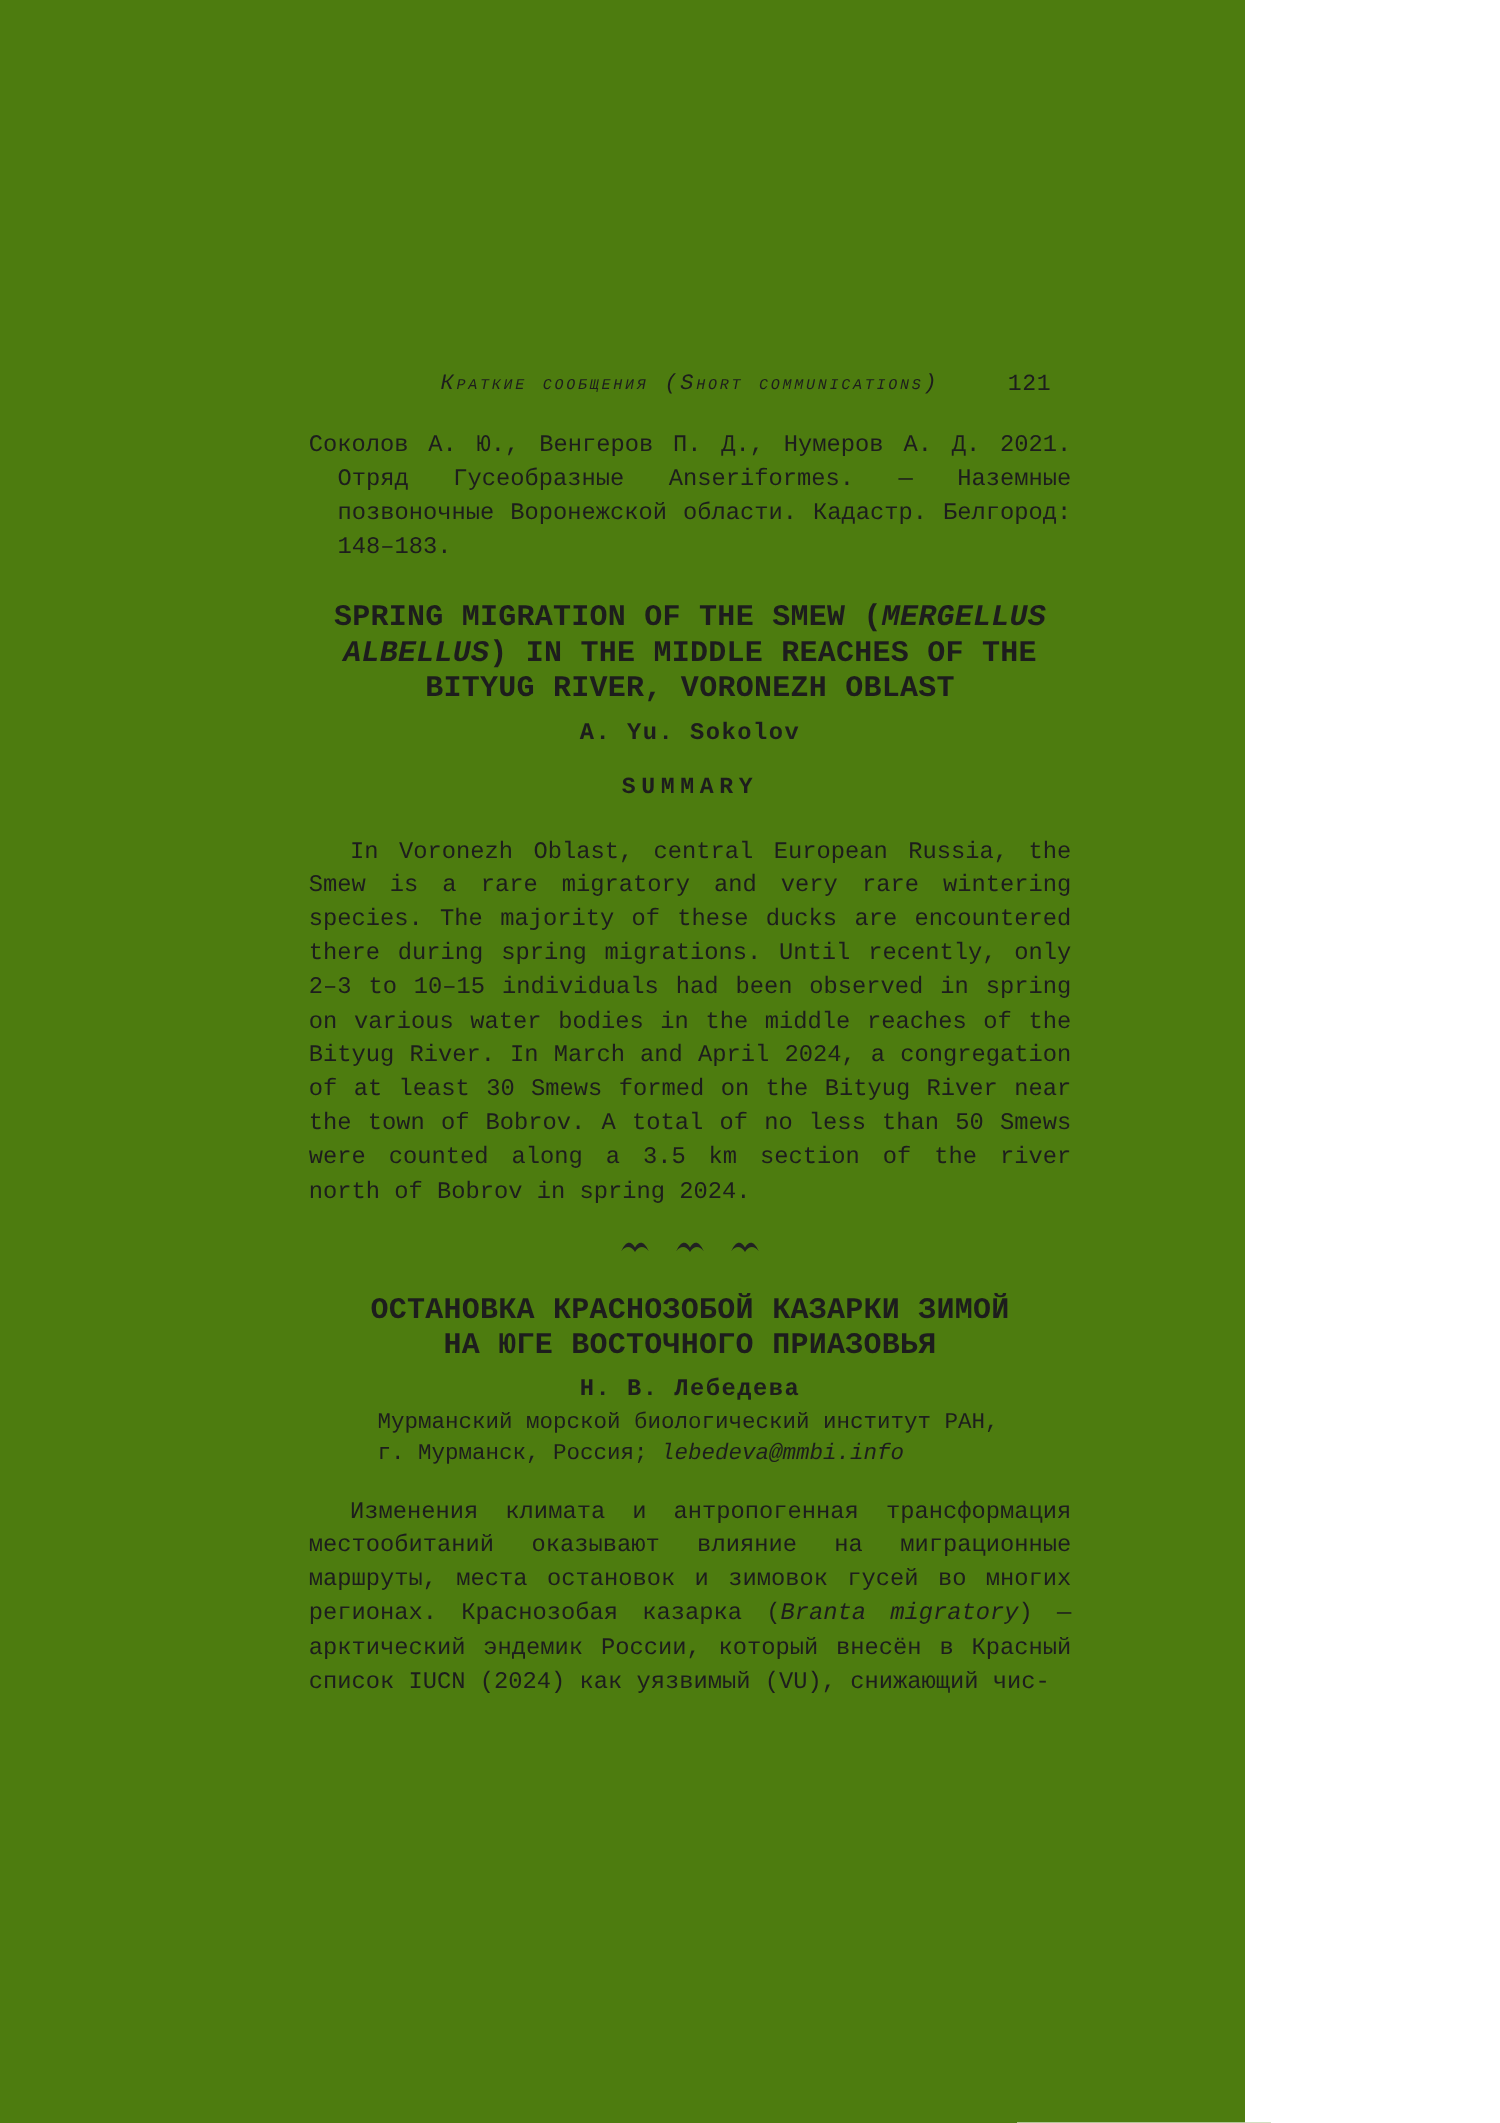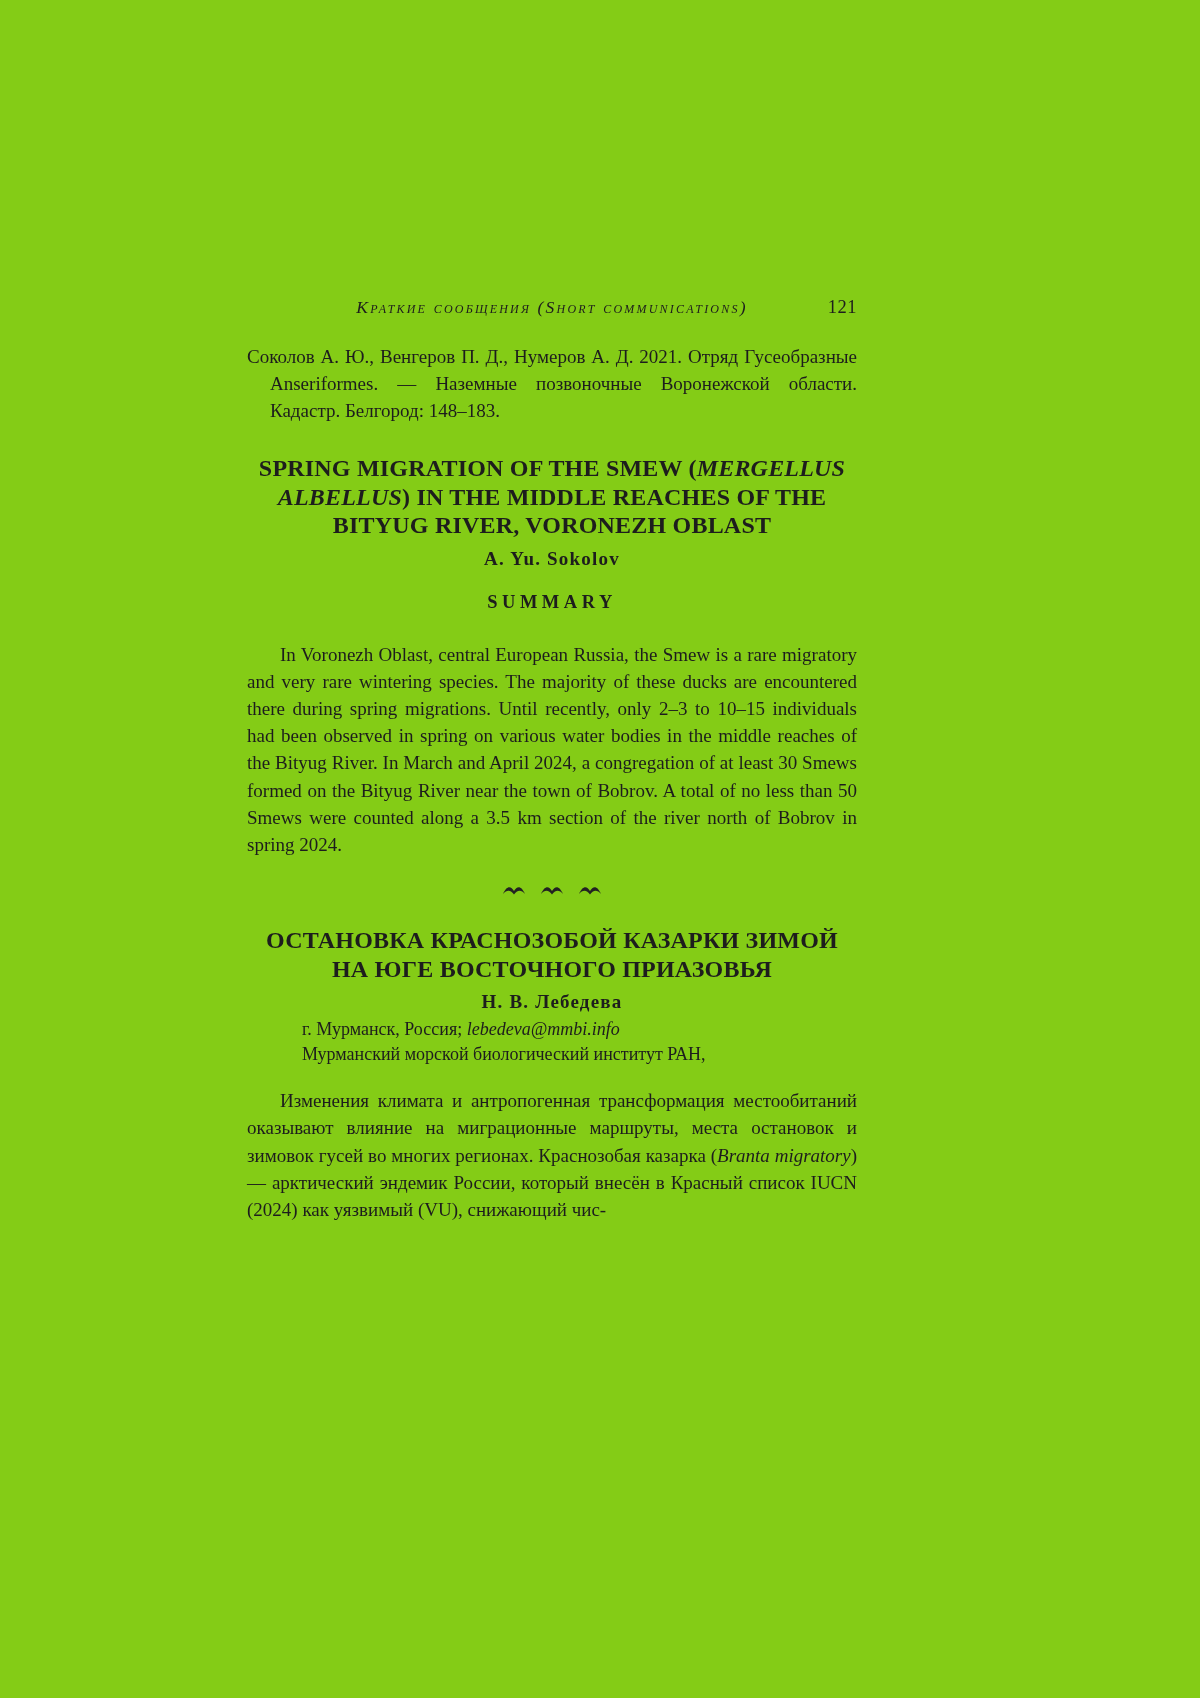--- a/index.html
+++ b/index.html
@@ -2,25 +2,25 @@
 <html lang="ru"><head>
 <meta charset="utf-8">
 <style>
   html, body {
     margin: 0;
     padding: 0;
     background: #ffffff;
   }
   .page {
     position: relative;
-    width: 1200px;
+    width: 996px;
     height: 1698px;
-    background: #84cc16;
+    background: #4d7c0f;
     color: #1d1d1d;
-    font-family: Liberation Serif, serif;
+    font-family: Liberation Mono, monospace;
     overflow: hidden;
   }
   .column {
     position: absolute;
     left: 247px;
     top: 297px;
     width: 610px;
   }
 
   
@@ -30,21 +30,21 @@
     font-size: 17.5px;
   }
   .rh-title {
     text-align: center;
     font-style: italic;
     font-variant: small-caps;
     letter-spacing: 2.2px;
   }
   .rh-page {
     position: absolute;
-    right: 0;
+    right: 16px;
     top: 0;
     font-style: normal;
     font-variant: normal;
     font-size: 18.5px;
     letter-spacing: 0.5px;
     margin-left: 23px;
   }
 
   
   .reference {
@@ -150,20 +150,20 @@
       <svg width="24" height="15" viewBox="0 0 24 15" xmlns="http://www.w3.org/2000/svg">
           <path d="M1,11 C5,2 9,3 12,8 C15,3 19,2 23,11 C19,6 15,7 12,11.5 C9,7 5,6 1,11 Z"></path>
         </svg>
     </div>
 
     <h1 class="article-title title-ru"><span>ОСТАНОВКА КРАСНОЗОБОЙ КАЗАРКИ ЗИМОЙ</span><br><span>НА ЮГЕ ВОСТОЧНОГО ПРИАЗОВЬЯ</span></h1>
 
     <div class="author">Н. В. Лебедева</div>
 
     <div class="affiliation">
+      <div>Мурманский морской биологический институт РАН,</div>
       <div><span>г. Мурманск, Россия; </span><em>lebedeva@mmbi.info</em></div>
-      <div>Мурманский морской биологический институт РАН,</div>
     </div>
 
     <p class="body-par ru-par"><span>Изменения климата и антропогенная трансформация местообитаний оказывают влияние на миграционные маршруты, места остановок и зимовок гусей во многих регионах. Краснозобая казарка (</span><em>Branta migratory</em><span>) — арктический эндемик России, который внесён в Красный список IUCN (2024) как уязвимый (VU), снижающий чис-</span></p>
 
   </div>
 </div>
 
 </body></html>

